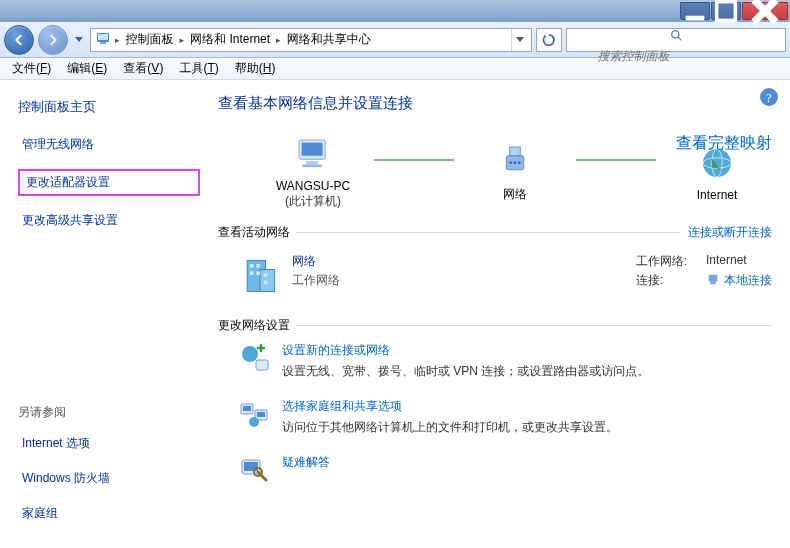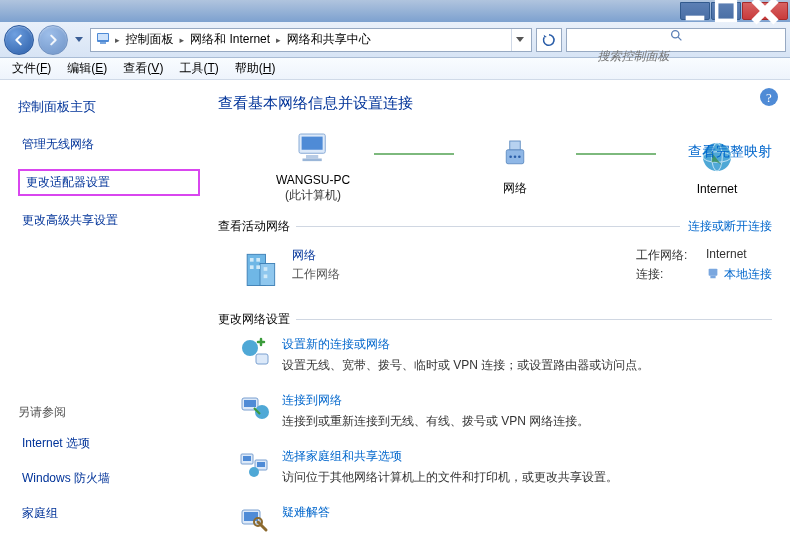--- a/index.html
+++ b/index.html
@@ -198,21 +198,21 @@
   top: 6px;
   right: 10px;
   width: 22px;
   height: 22px;
   cursor: pointer;
 }
 h1.section-title {
   color: #003399;
   font-size: 15px;
   font-weight: normal;
-  margin-bottom: 14px;
+  margin-bottom: 20px;
 }
 .map-row {
   display: flex;
   align-items: center;
   justify-content: flex-start;
   margin-bottom: 6px;
   position: relative;
   padding-left: 40px;
 }
 .map-node {
@@ -228,23 +228,23 @@
   flex: 1;
   height: 2px;
   background: #7db97d;
   position: relative;
   margin: 0 6px;
   top: -12px;
 }
 .full-map-link {
   position: absolute;
   right: 0;
-  top: 16px;
+  top: 0;
   color: #0066cc;
-  font-size: 14px;
+  font-size: 16px;
   cursor: pointer;
 }
 
 .sub-title {
   font-size: 12px;
   margin: 14px 0 6px 0;
   display: flex;
   align-items: center;
 }
 .sub-title .line {
@@ -495,34 +495,20 @@
               <rect x="18" y="18" width="12" height="10" rx="2" fill="#dce9f9" stroke="#7aa0d0"></rect>
               <path d="M20 6 L26 6 M23 3 L23 9" stroke="#3b9c3b" stroke-width="2.5" stroke-linecap="round"></path>
             </svg>
         </span>
         <div class="si-text">
           <div class="si-title link">设置新的连接或网络</div>
           <div class="si-desc">设置无线、宽带、拨号、临时或 VPN 连接；或设置路由器或访问点。</div>
         </div>
       </div>
 
-      <div class="setting-item">
-        <span class="si-icon">
-          <svg viewBox="0 0 32 32">
-              <rect x="4" y="6" width="16" height="12" rx="2" fill="#dce9f9" stroke="#7aa0d0"></rect>
-              <rect x="6" y="8" width="12" height="7" fill="#4f8bd6"></rect>
-              <circle cx="24" cy="20" r="7" fill="#4fa8d6"></circle>
-              <path d="M16 16 L22 22" stroke="#3b9c3b" stroke-width="2"></path>
-            </svg>
-        </span>
-        <div class="si-text">
-          <div class="si-title link">连接到网络</div>
-          <div class="si-desc">连接到或重新连接到无线、有线、拨号或 VPN 网络连接。</div>
-        </div>
-      </div>
 
       <div class="setting-item">
         <span class="si-icon">
           <svg viewBox="0 0 32 32">
               <rect x="3" y="6" width="12" height="10" rx="1" fill="#dce9f9" stroke="#7aa0d0"></rect>
               <rect x="5" y="8" width="8" height="5" fill="#4f8bd6"></rect>
               <rect x="17" y="12" width="12" height="10" rx="1" fill="#dce9f9" stroke="#7aa0d0"></rect>
               <rect x="19" y="14" width="8" height="5" fill="#4f8bd6"></rect>
               <circle cx="16" cy="24" r="5" fill="#4fa8d6"></circle>
             </svg>

